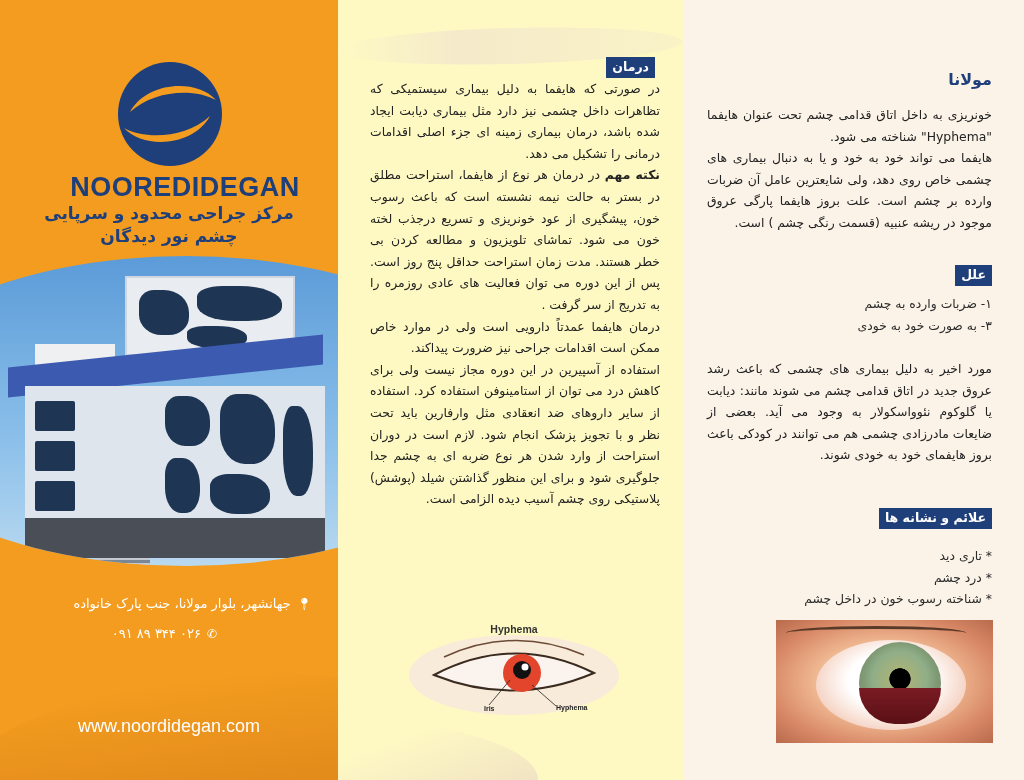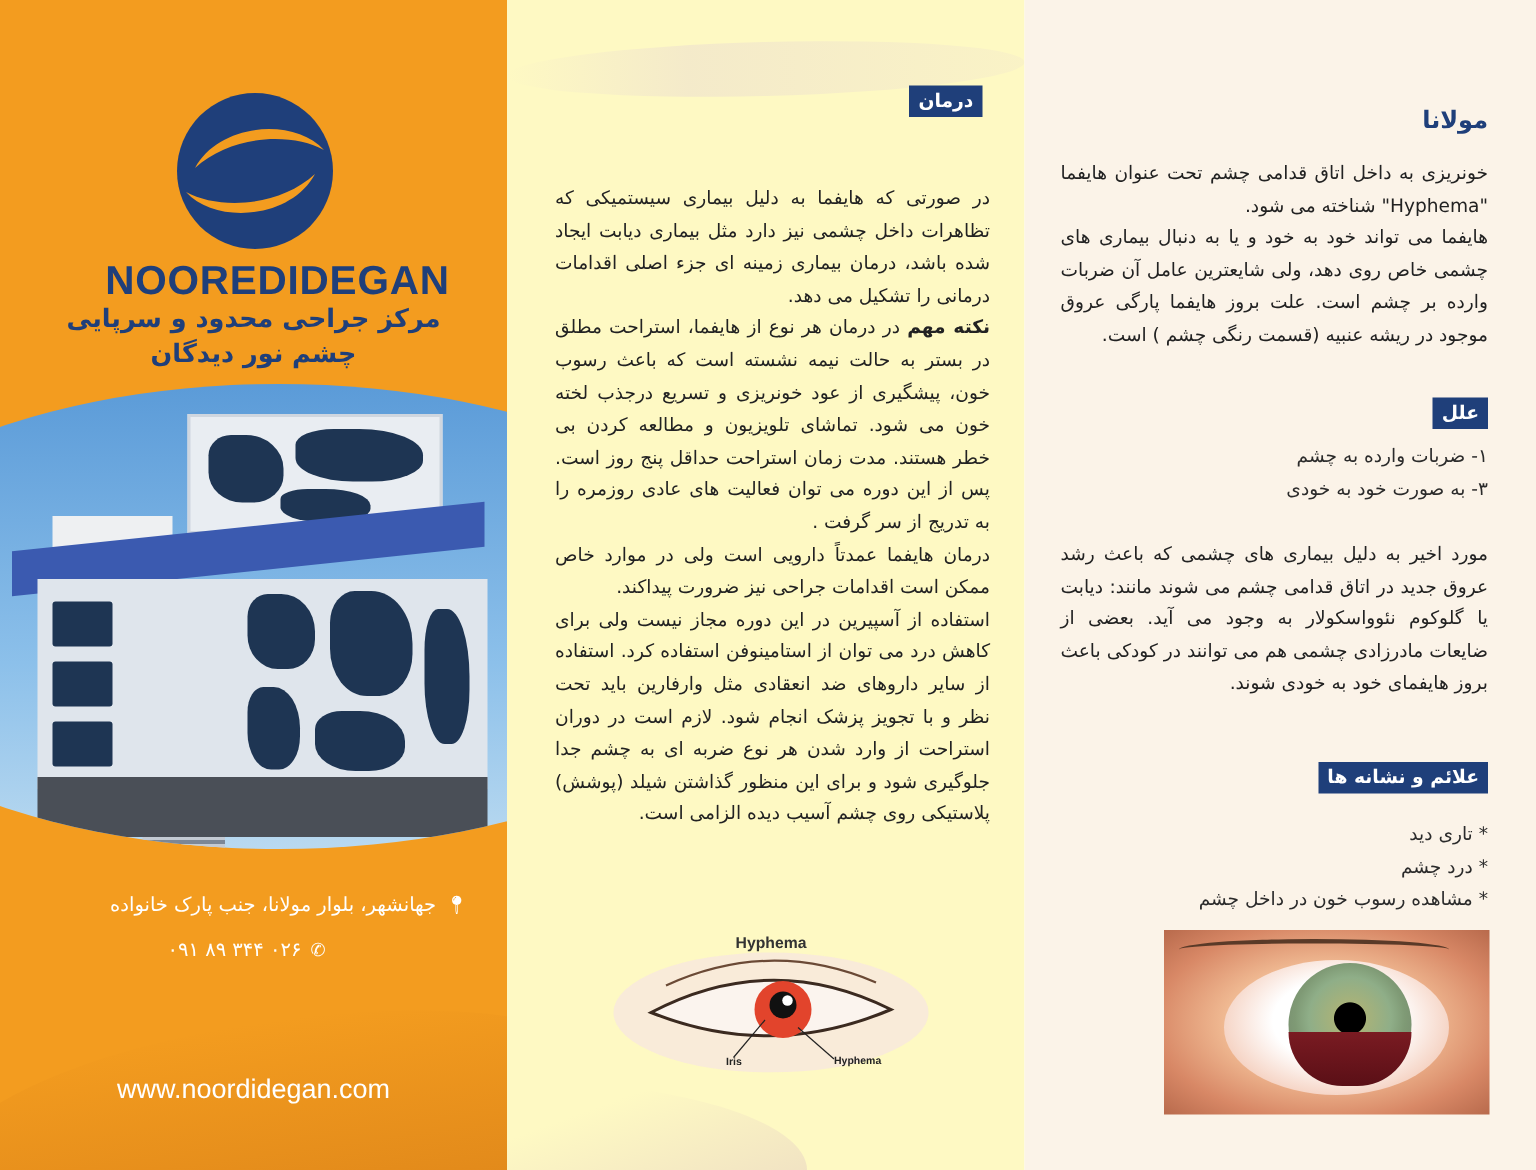--- a/index.html
+++ b/index.html
@@ -37,21 +37,21 @@
   .contact.addr { top: 596px; }
   .contact.phone { top: 626px; right: 120px; letter-spacing: 1px; }
   .contact .ico { display: inline-block; margin-left: 6px; font-size: 12px; }
   .website { position: absolute; top: 716px; left: 0; width: 338px; text-align: center;
     font-family: "Liberation Sans", sans-serif; font-size: 18px; color: #ffffff; }
   .swoosh { position: absolute; left: -40px; bottom: -40px; width: 460px; height: 140px; border-radius: 50%;
     background: linear-gradient(180deg, rgba(230,130,20,0.0), rgba(200,110,20,0.45)); transform: rotate(-8deg); }
 
   
   .col-text { position: absolute; direction: rtl; text-align: justify; font-size: 12.4px; line-height: 21.6px; color: #222; }
-  .mid-text { left: 32px; width: 290px; top: 78px; margin-top: 43px; }
+  .mid-text { left: 32px; width: 290px; top: 78px; }
   .section-badge { display: inline-block; background: #1F3F7A; color: #fff; font-weight: bold;
     font-size: 12.5px; padding: 1px 6px 3px; line-height: 17px; }
   .badge-mid { position: absolute; right: 28px; top: 57px; }
   .bold { font-weight: bold; }
   .para { display: block; }
 
   .top-wave { position: absolute; left: 0; top: 28px; width: 345px; height: 36px;
     background: linear-gradient(90deg, rgba(240,228,205,0.0) 0%, rgba(240,228,205,0.7) 35%, rgba(240,228,205,0.3) 100%);
     border-radius: 50%; transform: rotate(-1.5deg); }
   .bottom-wave { position: absolute; left: 0; bottom: 0; width: 200px; height: 60px;
@@ -174,21 +174,21 @@
   <div class="causes-list">
     <span class="item">۱- ضربات وارده به چشم</span>
     <span class="item">۳- به صورت خود به خودی</span>
   </div>
   <div class="col-text causes-para">مورد اخیر به دلیل بیماری های چشمی که باعث رشد عروق جدید در اتاق قدامی چشم می شوند مانند: دیابت یا گلوکوم نئوواسکولار به وجود می آید. بعضی از ضایعات مادرزادی چشمی هم می توانند در کودکی باعث بروز هایفمای خود به خودی شوند.</div>
 
   <div class="section-badge badge-signs">علائم و نشانه ها</div>
   <div class="signs-list">
     <span class="item">* تاری دید</span>
     <span class="item">* درد چشم</span>
-    <span class="item">* مشاهده رسوب خون  در داخل چشم</span>
+    <span class="item">* شناخته رسوب خون  در داخل چشم</span>
   </div>
 
   <div class="eye-photo">
     <div class="lash"></div>
     <div class="eye-sclera"></div>
     <div class="eye-iris"></div>
     <div class="eye-blood"></div>
   </div>
 </div>
 

